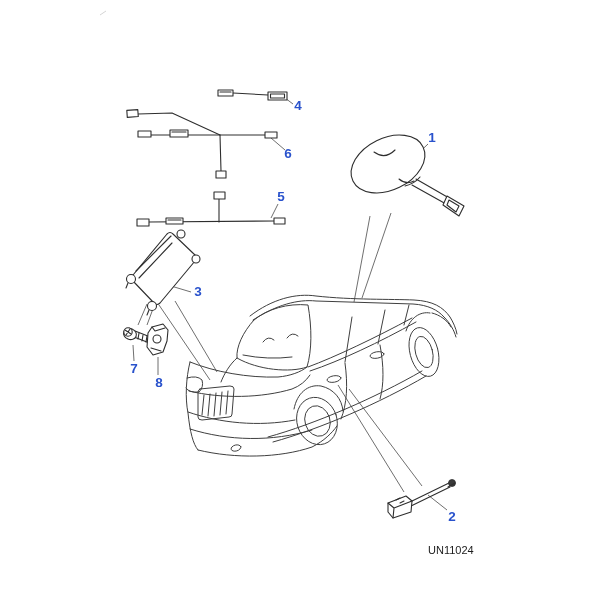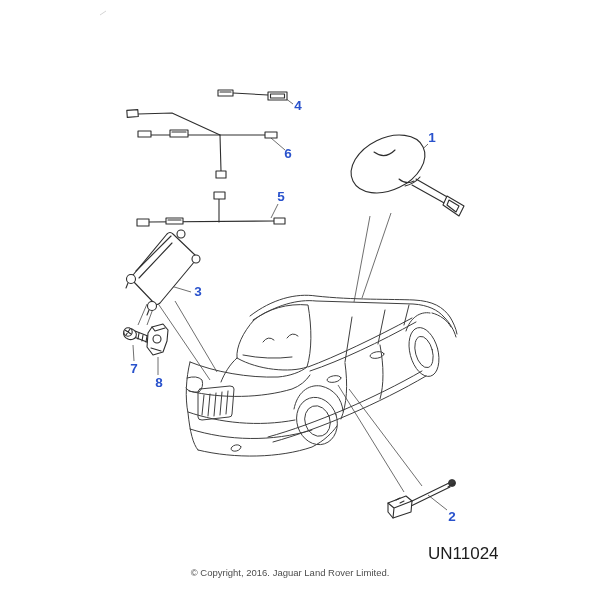--- a/index.html
+++ b/index.html
@@ -2,21 +2,21 @@
 <html style="--accent: #2952cc;"><head>
 <meta charset="utf-8">
 <style>
   html,body{margin:0;padding:0;background:#ffffff;}
   .page{position:relative;width:600px;height:600px;background:#ffffff;overflow:hidden;
         font-family:"Liberation Sans", sans-serif;}
   .art{position:absolute;left:0;top:0;}
   .callout{position:absolute;transform:translate(-50%,-50%);
            font-weight:bold;font-size:13.5px;letter-spacing:0;color:var(--accent,#2952cc);
            cursor:pointer;line-height:1;}
-  .figcode{position:absolute;font-size:17px;color:#1c1c1c;line-height:1;}
+  .figcode{position:absolute;font-size:11px;color:#1c1c1c;line-height:1;}
   .copyright{position:absolute;transform:translateX(-50%);font-size:9.5px;color:#4d4d4d;line-height:1;}
   svg *{vector-effect:non-scaling-stroke;}
   .car{stroke:#3f3f3f;stroke-width:1;fill:none;stroke-linecap:round;stroke-linejoin:round;}
   .part{stroke:#2e2e2e;stroke-width:1.1;fill:none;stroke-linecap:round;stroke-linejoin:round;}
   .partf{stroke:#2e2e2e;stroke-width:1.1;fill:#ffffff;stroke-linejoin:round;}
   .lead{stroke:#5f5f5f;stroke-width:0.9;fill:none;}
   .faint{stroke:#c9c9c9;stroke-width:0.8;fill:none;}
   .dark{fill:#3a3a3a;stroke:#2e2e2e;stroke-width:0.8;}
 </style>
 </head>
@@ -173,15 +173,14 @@
   <div class="callout" style="left:432px;top:138px">1</div>
   <div class="callout" style="left:452px;top:517px">2</div>
   <div class="callout" style="left:198px;top:292px">3</div>
   <div class="callout" style="left:298px;top:106px">4</div>
   <div class="callout" style="left:281px;top:197px">5</div>
   <div class="callout" style="left:288px;top:154px">6</div>
   <div class="callout" style="left:134px;top:369px">7</div>
   <div class="callout" style="left:159px;top:383px">8</div>
 
   <div class="figcode" style="left:428px;top:545px">UN11024</div>
-  <div class="copyright" style="left:290px;top:568px">© Copyright, 2016. Jaguar Land Rover Limited.</div>
 
 </div>
 
 </body></html>

